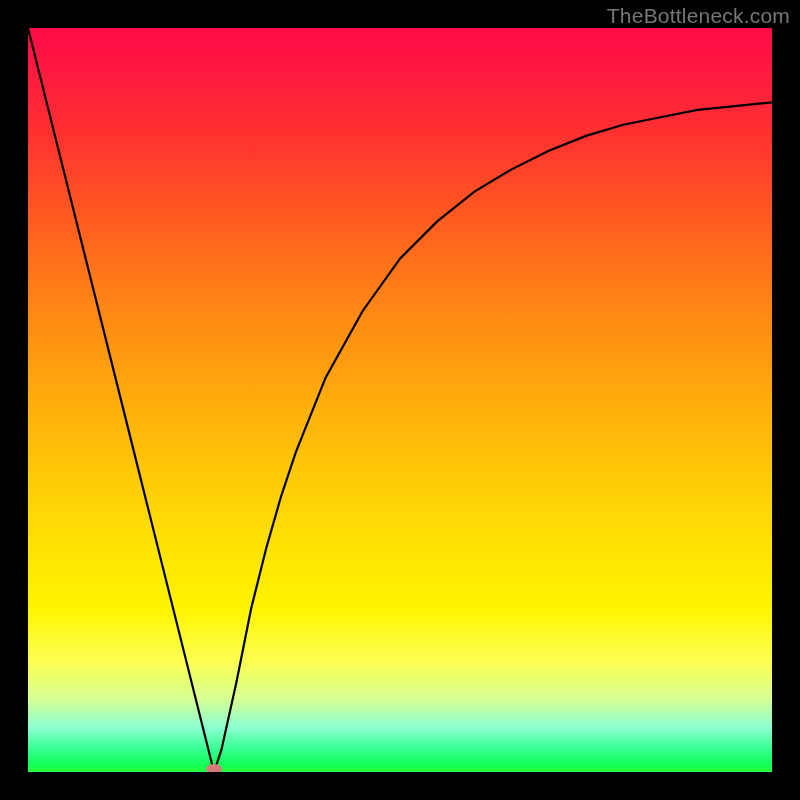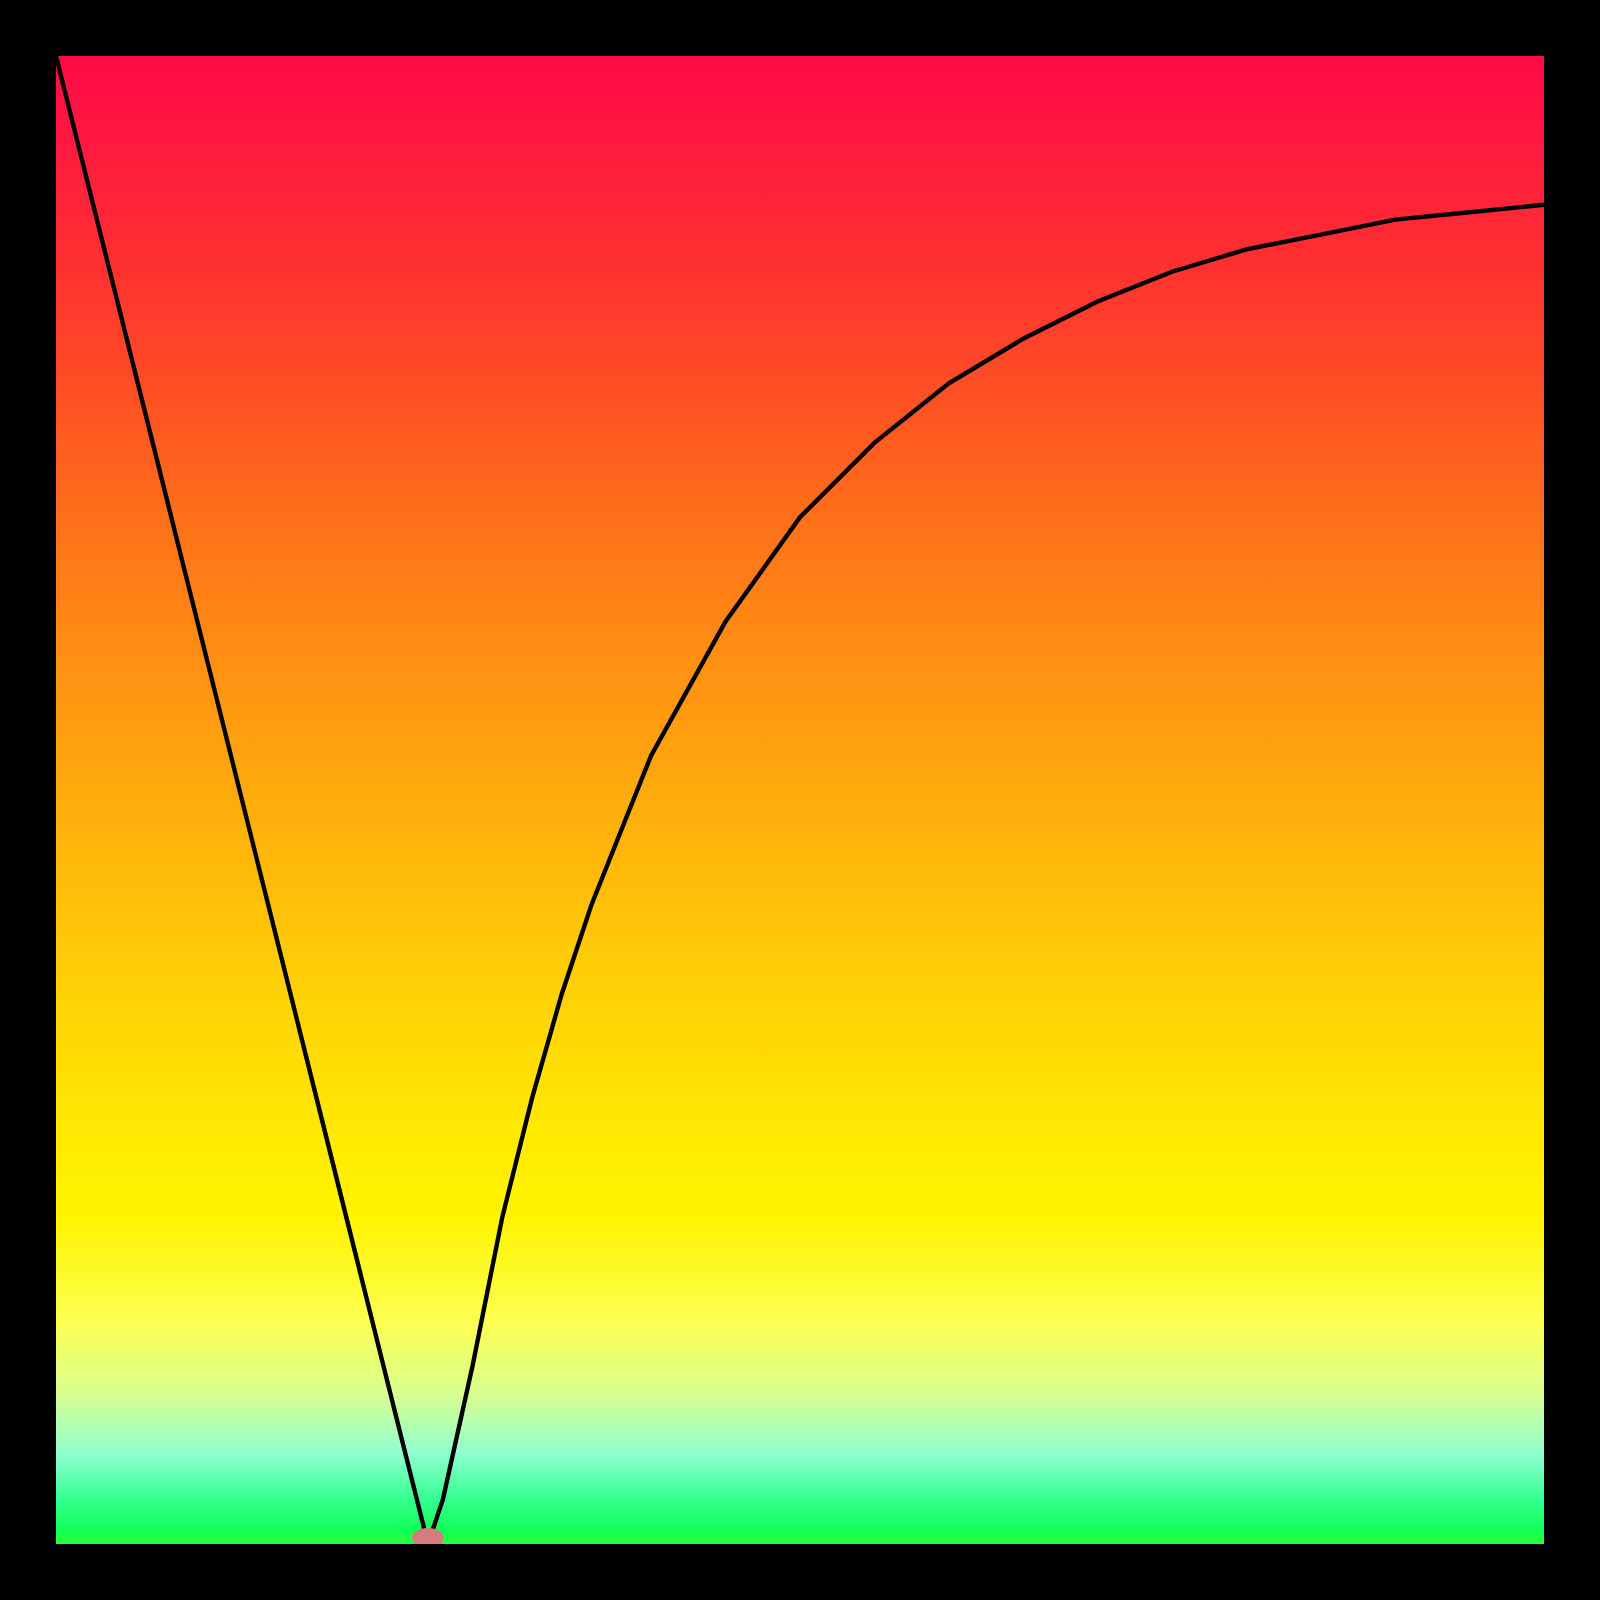--- a/index.html
+++ b/index.html
@@ -72,13 +72,14 @@
 
   <div class="plot-area">
     <div class="gradient-bg"></div>
 
     <svg class="curve" viewBox="0 0 744 744" preserveAspectRatio="none">
       <path d="M0.00 0.00 L14.88 59.52 L29.76 119.04 L44.64 178.56 L59.52 238.08 L74.40 297.60 L89.28 357.12 L104.16 416.64 L119.04 476.16 L133.92 535.68 L148.80 595.20 L163.68 654.72 L178.56 714.24 L186.00 744.00 L193.44 721.68 L208.32 654.72 L223.20 580.32 L238.08 520.80 L252.96 468.72 L267.84 424.08 L282.72 386.88 L297.60 349.68 L334.80 282.72 L372.00 230.64 L409.20 193.44 L446.40 163.68 L483.60 141.36 L520.80 122.76 L558.00 107.88 L595.20 96.72 L632.40 89.28 L669.60 81.84 L706.80 78.12 L744.00 74.40" id="curve-path" fill="none" stroke="#000" stroke-width="2.2"></path>
       <ellipse id="min-marker" cx="186.00" cy="741.00" rx="8" ry="5" fill="#d77c7c"></ellipse>
     </svg>
   </div>
 
+  <div class="watermark">TheBottleneck.com</div>
 </div>
 
 </body></html>

